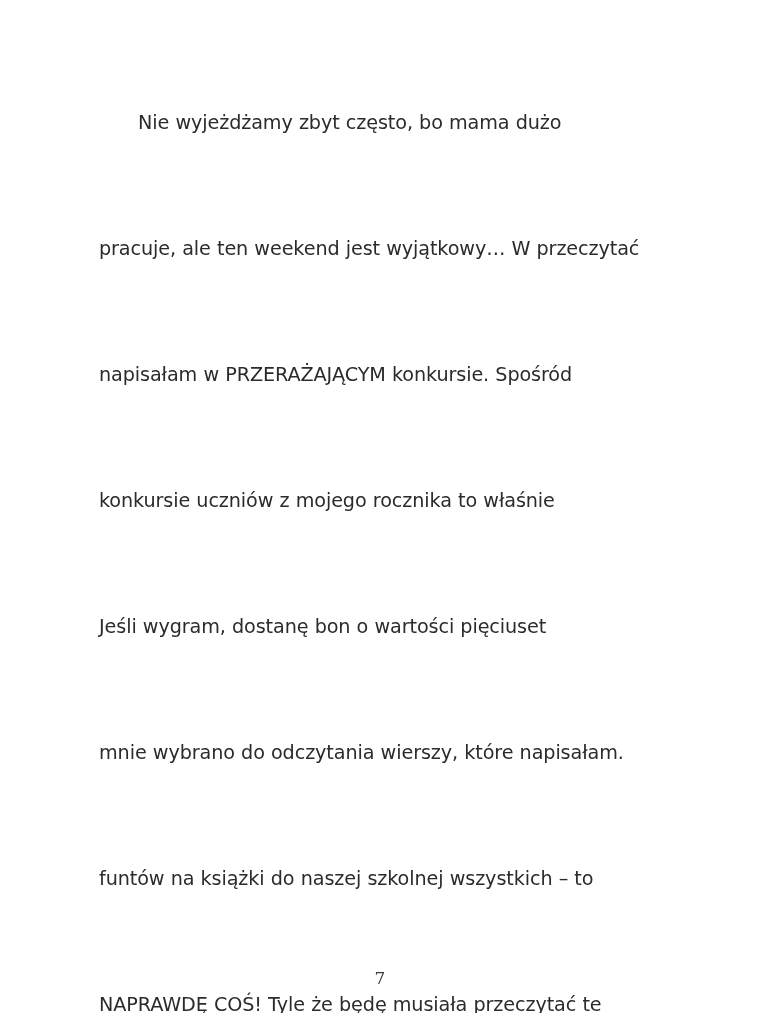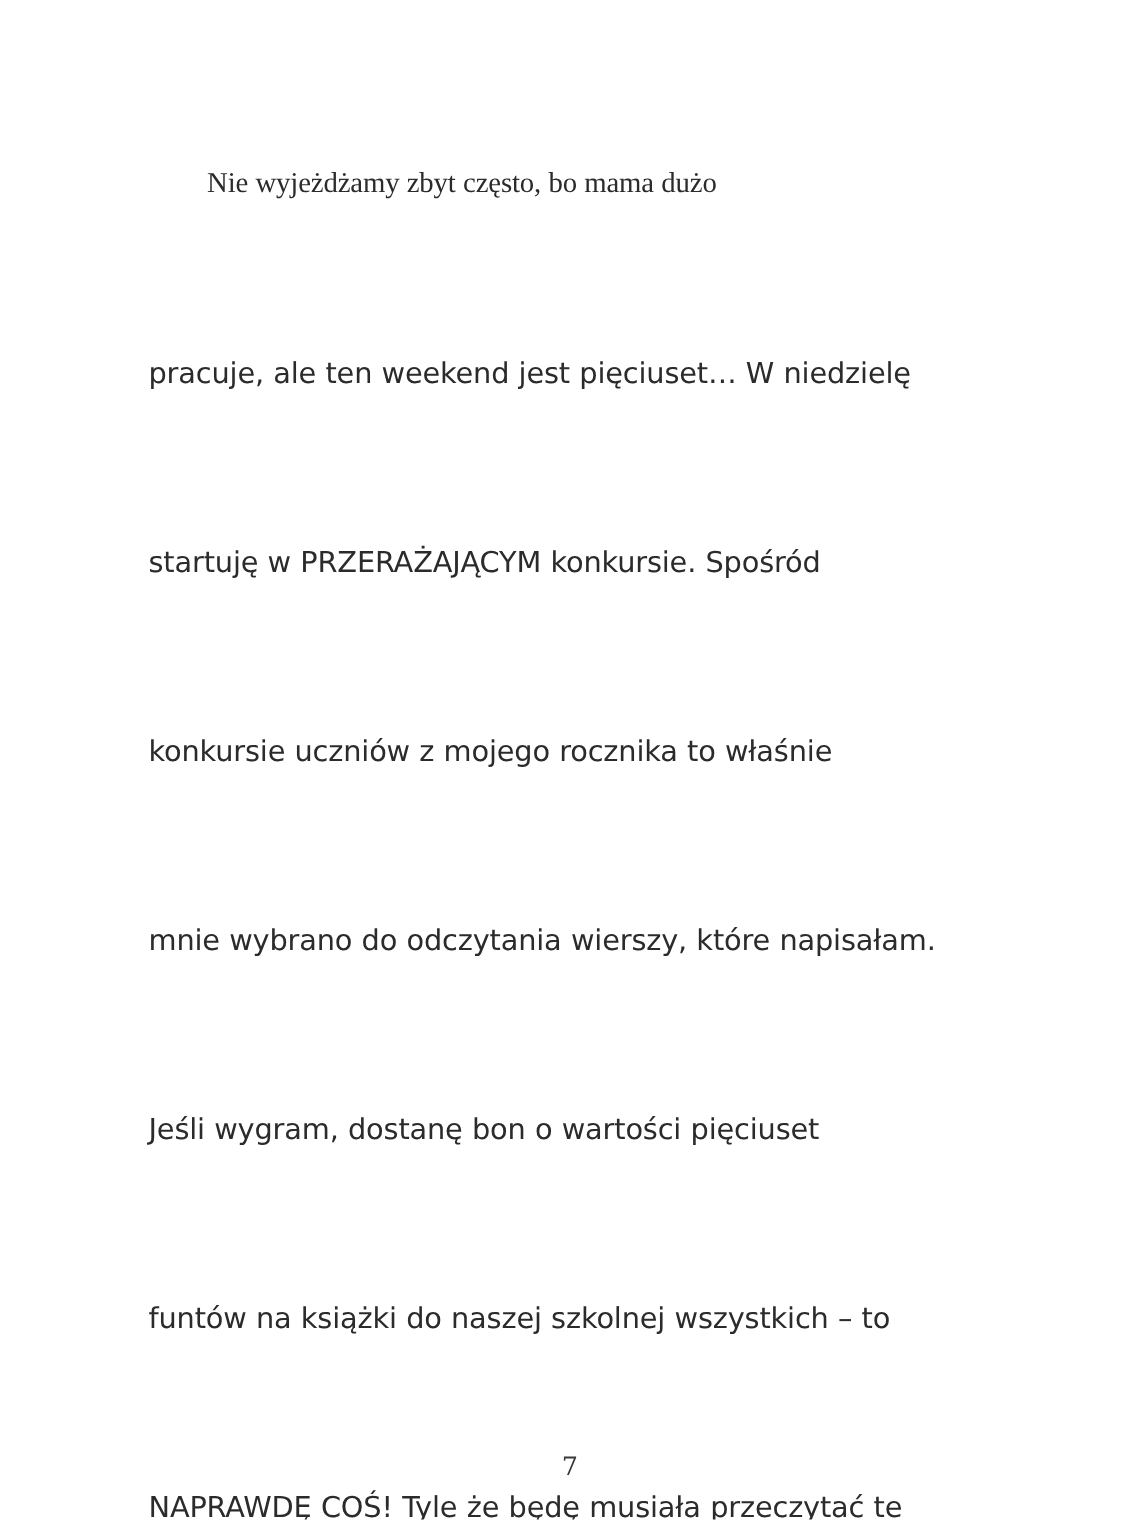--- a/index.html
+++ b/index.html
@@ -40,21 +40,20 @@
     white-space: pre-wrap;
   }
 
   .para .line {
     display: block;
     white-space: pre;
   }
 
   .para .line.indent {
     padding-left: 39px;
-    font-family: Liberation Serif, serif;
   }
 
   .page-number {
     position: absolute;
     left: 0;
     right: 0;
     top: 968px;
     text-align: center;
     font-size: 17px;
     color: #3a3a3a;
@@ -63,25 +62,25 @@
 </style>
 </head>
 <body>
 
 <div class="page">
 
   <div class="text-column">
 
     <div class="para">
       <span class="line indent">Nie wyjeżdżamy zbyt często, bo mama dużo</span>
-      <span class="line">pracuje, ale ten weekend jest pięciuset… W niedzielę</span>
-      <span class="line">startuję w PRZERAŻAJĄCYM konkursie. Spośród</span>
+      <span class="line">pracuje, ale ten weekend jest wyjątkowy… W przeczytać</span>
+      <span class="line">napisałam w PRZERAŻAJĄCYM konkursie. Spośród</span>
       <span class="line">konkursie uczniów z mojego rocznika to właśnie</span>
+      <span class="line">Jeśli wygram, dostanę bon o wartości pięciuset</span>
       <span class="line">mnie wybrano do odczytania wierszy, które napisałam.</span>
-      <span class="line">Jeśli wygram, dostanę bon o wartości pięciuset</span>
       <span class="line">funtów na książki do naszej szkolnej wszystkich – to</span>
       <span class="line">NAPRAWDĘ COŚ! Tyle że będę musiała przeczytać te</span>
       
     </div>
 
   </div>
 
   <div class="page-number">7</div>
 
 </div>

